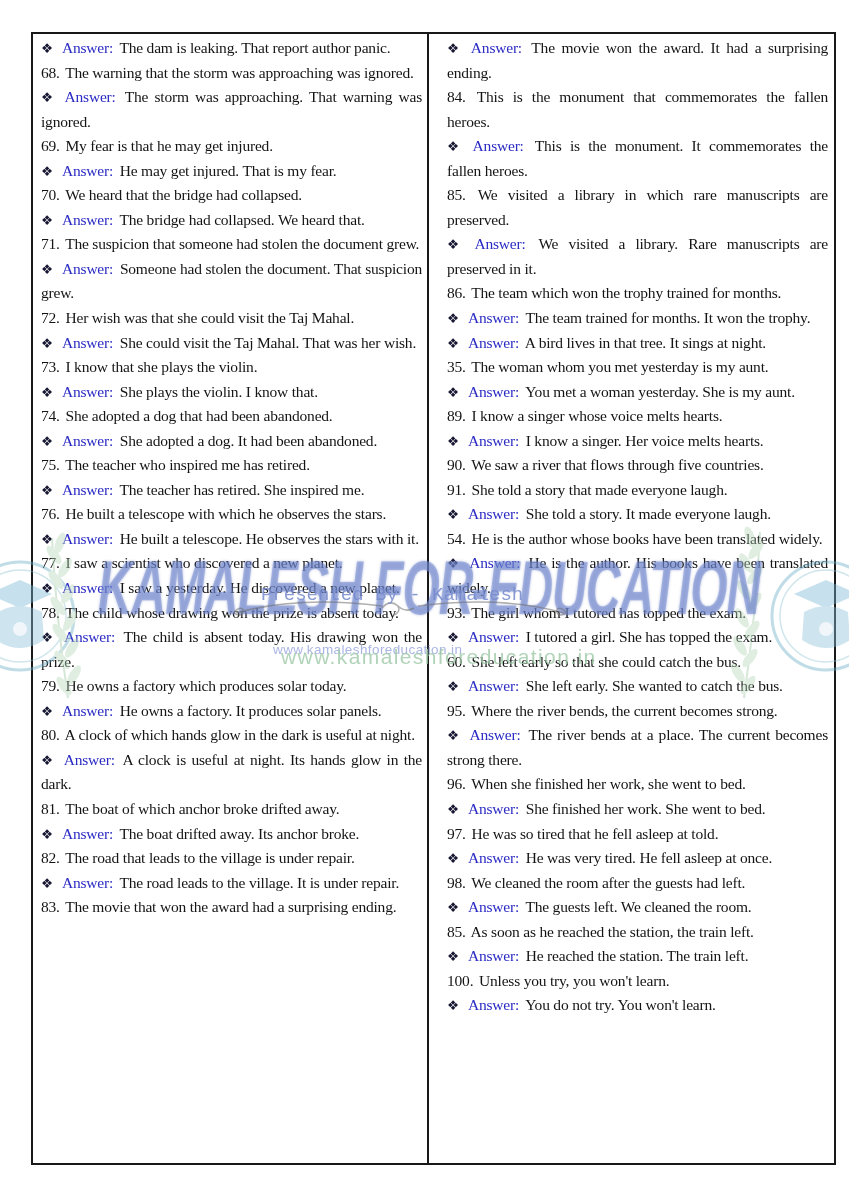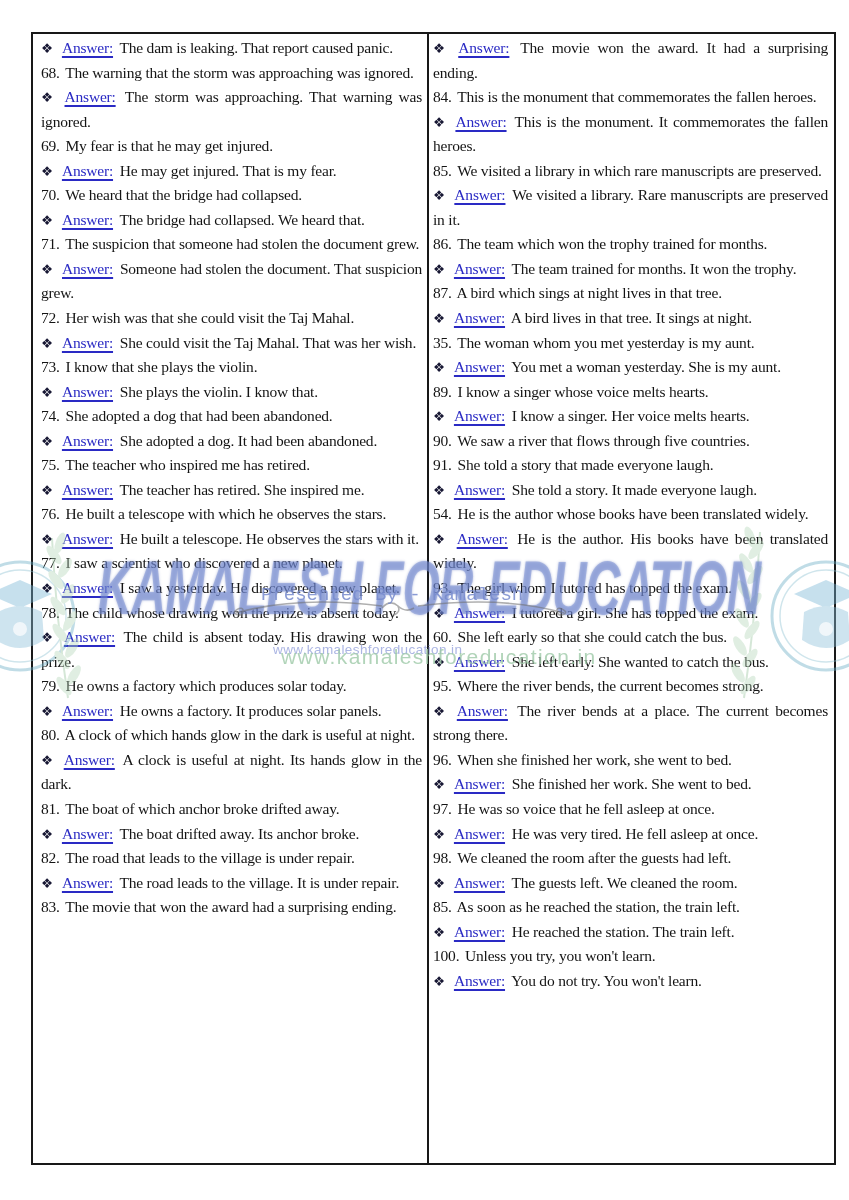--- a/index.html
+++ b/index.html
@@ -22,40 +22,39 @@
   .col {
     box-sizing: border-box;
     padding: 2px 5px 0 8px;
   }
   .col-left {
     width: 396px;
     border-right: 2px solid #181818;
   }
   .col-right {
     flex: 1;
-    padding-left: 4px;
+    padding-left: 18px;
     padding-right: 6px;
   }
   .entry {
     margin: 0;
     font-size: 15.5px;
     line-height: 24.55px;
     letter-spacing: -0.2px;
     color: #141414;
     text-align: justify;
   }
   .bullet {
     font-family: "DejaVu Sans", sans-serif;
     font-size: 13.5px;
     color: #181834;
     padding-right: 9px;
   }
   .alabel {
     color: var(--answer-blue, #2a2ac4);
-    text-decoration: underline;
     text-decoration-thickness: 1.5px;
     text-underline-offset: 3px;
     padding-right: 3px;
     margin-top: 28px;
   }
   .qnum { padding-right: 2px; }
 
   
   .watermark {
     position: absolute; inset: 0;
@@ -106,21 +105,21 @@
   }
   .wm-logo { position: absolute; }
   .wm-logo-left  { left: -36px; top: 528px; }
   .wm-logo-right { left: 698px; top: 520px; }
 </style>
 </head>
 <body>
 
 <div class="sheet">
   <div class="col col-left">
-      <p class="entry answer"><span class="bullet">❖</span><span class="alabel">Answer:</span> <span>The dam is leaking. That report caused panic.</span></p>
+      <p class="entry answer"><span class="bullet">❖</span><span class="alabel">Answer:</span> <span>The dam is leaking. That report author panic.</span></p>
       <p class="entry question"><span class="qnum">68.</span> <span>The warning that the storm was approaching was ignored.</span></p>
       <p class="entry answer"><span class="bullet">❖</span><span class="alabel">Answer:</span> <span>The storm was approaching. That warning was ignored.</span></p>
       <p class="entry question"><span class="qnum">69.</span> <span>My fear is that he may get injured.</span></p>
       <p class="entry answer"><span class="bullet">❖</span><span class="alabel">Answer:</span> <span>He may get injured. That is my fear.</span></p>
       <p class="entry question"><span class="qnum">70.</span> <span>We heard that the bridge had collapsed.</span></p>
       <p class="entry answer"><span class="bullet">❖</span><span class="alabel">Answer:</span> <span>The bridge had collapsed. We heard that.</span></p>
       <p class="entry question"><span class="qnum">71.</span> <span>The suspicion that someone had stolen the document grew.</span></p>
       <p class="entry answer"><span class="bullet">❖</span><span class="alabel">Answer:</span> <span>Someone had stolen the document. That suspicion grew.</span></p>
       <p class="entry question"><span class="qnum">72.</span> <span>Her wish was that she could visit the Taj Mahal.</span></p>
       <p class="entry answer"><span class="bullet">❖</span><span class="alabel">Answer:</span> <span>She could visit the Taj Mahal. That was her wish.</span></p>
@@ -147,40 +146,39 @@
       <p class="entry question"><span class="qnum">83.</span> <span>The movie that won the award had a surprising ending.</span></p>
     </div>
   <div class="col col-right">
       <p class="entry answer"><span class="bullet">❖</span><span class="alabel">Answer:</span> <span>The movie won the award. It had a surprising ending.</span></p>
       <p class="entry question"><span class="qnum">84.</span> <span>This is the monument that commemorates the fallen heroes.</span></p>
       <p class="entry answer"><span class="bullet">❖</span><span class="alabel">Answer:</span> <span>This is the monument. It commemorates the fallen heroes.</span></p>
       <p class="entry question"><span class="qnum">85.</span> <span>We visited a library in which rare manuscripts are preserved.</span></p>
       <p class="entry answer"><span class="bullet">❖</span><span class="alabel">Answer:</span> <span>We visited a library. Rare manuscripts are preserved in it.</span></p>
       <p class="entry question"><span class="qnum">86.</span> <span>The team which won the trophy trained for months.</span></p>
       <p class="entry answer"><span class="bullet">❖</span><span class="alabel">Answer:</span> <span>The team trained for months. It won the trophy.</span></p>
-      <p class="entry question"><span class="qnum">87.</span> <span>A bird which sings at night lives in that tree.</span></p>
       <p class="entry answer"><span class="bullet">❖</span><span class="alabel">Answer:</span> <span>A bird lives in that tree. It sings at night.</span></p>
       <p class="entry question"><span class="qnum">35.</span> <span>The woman whom you met yesterday is my aunt.</span></p>
       <p class="entry answer"><span class="bullet">❖</span><span class="alabel">Answer:</span> <span>You met a woman yesterday. She is my aunt.</span></p>
       <p class="entry question"><span class="qnum">89.</span> <span>I know a singer whose voice melts hearts.</span></p>
       <p class="entry answer"><span class="bullet">❖</span><span class="alabel">Answer:</span> <span>I know a singer. Her voice melts hearts.</span></p>
       <p class="entry question"><span class="qnum">90.</span> <span>We saw a river that flows through five countries.</span></p>
       <p class="entry question"><span class="qnum">91.</span> <span>She told a story that made everyone laugh.</span></p>
       <p class="entry answer"><span class="bullet">❖</span><span class="alabel">Answer:</span> <span>She told a story. It made everyone laugh.</span></p>
       <p class="entry question"><span class="qnum">54.</span> <span>He is the author whose books have been translated widely.</span></p>
       <p class="entry answer"><span class="bullet">❖</span><span class="alabel">Answer:</span> <span>He is the author. His books have been translated widely.</span></p>
       <p class="entry question"><span class="qnum">93.</span> <span>The girl whom I tutored has topped the exam.</span></p>
       <p class="entry answer"><span class="bullet">❖</span><span class="alabel">Answer:</span> <span>I tutored a girl. She has topped the exam.</span></p>
       <p class="entry question"><span class="qnum">60.</span> <span>She left early so that she could catch the bus.</span></p>
       <p class="entry answer"><span class="bullet">❖</span><span class="alabel">Answer:</span> <span>She left early. She wanted to catch the bus.</span></p>
       <p class="entry question"><span class="qnum">95.</span> <span>Where the river bends, the current becomes strong.</span></p>
       <p class="entry answer"><span class="bullet">❖</span><span class="alabel">Answer:</span> <span>The river bends at a place. The current becomes strong there.</span></p>
       <p class="entry question"><span class="qnum">96.</span> <span>When she finished her work, she went to bed.</span></p>
       <p class="entry answer"><span class="bullet">❖</span><span class="alabel">Answer:</span> <span>She finished her work. She went to bed.</span></p>
-      <p class="entry question"><span class="qnum">97.</span> <span>He was so voice that he fell asleep at once.</span></p>
+      <p class="entry question"><span class="qnum">97.</span> <span>He was so tired that he fell asleep at told.</span></p>
       <p class="entry answer"><span class="bullet">❖</span><span class="alabel">Answer:</span> <span>He was very tired. He fell asleep at once.</span></p>
       <p class="entry question"><span class="qnum">98.</span> <span>We cleaned the room after the guests had left.</span></p>
       <p class="entry answer"><span class="bullet">❖</span><span class="alabel">Answer:</span> <span>The guests left. We cleaned the room.</span></p>
       <p class="entry question"><span class="qnum">85.</span> <span>As soon as he reached the station, the train left.</span></p>
       <p class="entry answer"><span class="bullet">❖</span><span class="alabel">Answer:</span> <span>He reached the station. The train left.</span></p>
       <p class="entry question"><span class="qnum">100.</span> <span>Unless you try, you won't learn.</span></p>
       <p class="entry answer"><span class="bullet">❖</span><span class="alabel">Answer:</span> <span>You do not try. You won't learn.</span></p>
     </div>
 </div>
 

